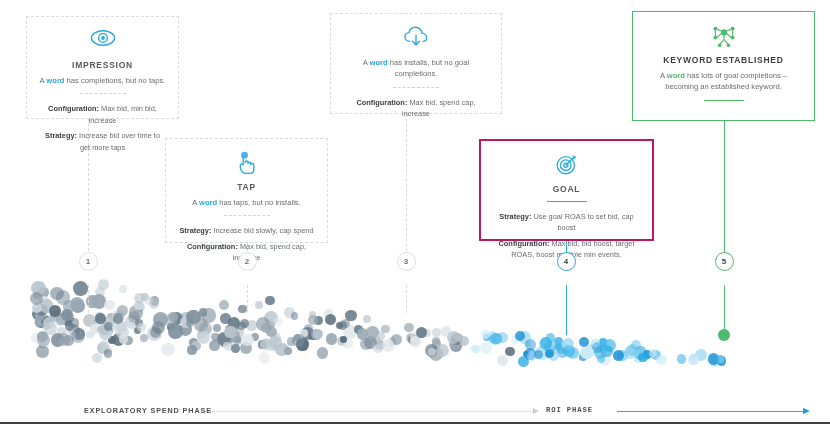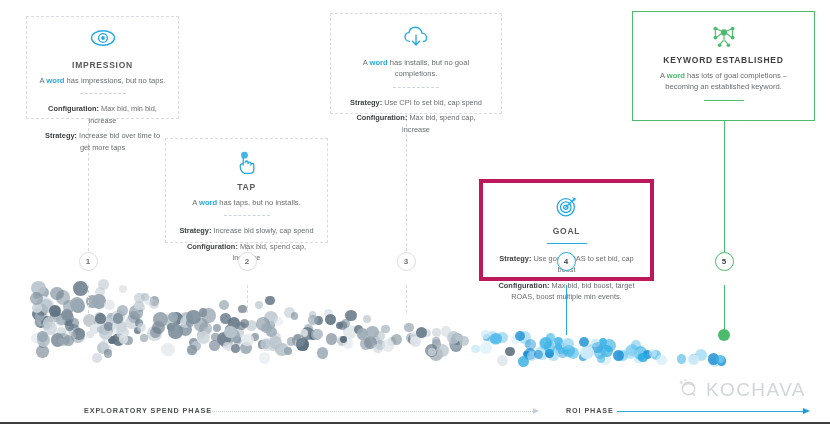--- a/index.html
+++ b/index.html
@@ -26,22 +26,21 @@
     box-sizing: border-box;
     background: #ffffff;
     text-align: center;
     padding: 10px 12px 10px;
     z-index: 5;
   }
   .card.dashed {
     border: 1px dashed #d9dde1;
   }
   .card.solid-blue {
-    border: 4px solid #be185d;
-    margin-top: 40px;
+    border: 2px solid #be185d;
   }
   .card.solid-green {
     border: 1px solid #4cbb6c;
   }
 
   .card-icon {
     display: block;
     margin: 2px auto 5px;
     height: 26px;
     line-height: 0;
@@ -196,21 +195,21 @@
 
   <div class="card dashed" style="left:26px; top:16px; width:153px; height:103px;">
     <span class="card-icon">
       <svg width="26" height="18" viewBox="0 0 26 18">
         <ellipse cx="13" cy="9" rx="11.5" ry="7.2" fill="none" stroke="#27a9e1" stroke-width="1.4"></ellipse>
         <circle cx="13" cy="9" r="4.4" fill="none" stroke="#27a9e1" stroke-width="1.4"></circle>
         <circle cx="13" cy="9" r="1.9" fill="#27a9e1"></circle>
       </svg>
     </span>
     <div class="card-title">IMPRESSION</div>
-    <div class="card-lede"><span>A </span><span class="kw">word</span><span> has impressions, but no taps.</span></div>
+    <div class="card-lede"><span>A </span><span class="kw">word</span><span> has completions, but no taps.</span></div>
     <div class="divider"></div>
     <p class="card-line"><b>Configuration:</b><span> Max bid, min bid, increase</span></p>
     <p class="card-line"><b>Strategy:</b><span> Increase bid over time to get more taps</span></p>
   </div>
 
   <div class="card dashed" style="left:165px; top:138px; width:163px; height:105px;">
     <span class="card-icon">
       <svg width="22" height="24" viewBox="0 0 22 24">
         <circle cx="8.5" cy="4.2" r="3.4" fill="#27a9e1" opacity="0.85"></circle>
         <path d="M7.2 6.5 v7.5 M7.2 14 c0-2.4 -3 -1.2 -3 1 c0 3.5 1.6 6.2 4.4 7.3 h5.6 c2.2 0 3.6 -1.6 3.6 -3.8 v-4.4 c0 -1 -0.7 -1.6 -1.5 -1.6 c-0.8 0 -1.4 0.6 -1.4 1.5 v-1.2 c0 -1 -0.7 -1.6 -1.5 -1.6 c-0.8 0 -1.4 0.6 -1.4 1.5 v-1.1 c0 -1 -0.7 -1.6 -1.5 -1.6 c-0.8 0 -1.4 0.6 -1.4 1.5" fill="none" stroke="#27a9e1" stroke-width="1.3" stroke-linecap="round" stroke-linejoin="round"></path>
@@ -225,21 +224,20 @@
 
   <div class="card dashed" style="left:330px; top:13px; width:172px; height:101px;">
     <span class="card-icon">
       <svg width="26" height="23" viewBox="0 0 26 23">
         <path d="M6.6 15.4 c-2.6 0 -4.6 -2 -4.6 -4.4 c0 -2.2 1.7 -4.1 4 -4.35 C6.5 3.3 9.2 1.2 12.4 1.2 c3.5 0 6.3 2.6 6.6 6 c2.6 0.2 4.6 2.2 4.6 4.6 c0 2 -1.4 3.6 -3.3 3.6" fill="none" stroke="#27a9e1" stroke-width="1.35" stroke-linecap="round"></path>
         <path d="M13 9.2 v9.6 M9.6 15.3 L13 19 l3.4 -3.7" fill="none" stroke="#27a9e1" stroke-width="1.35" stroke-linecap="round" stroke-linejoin="round"></path>
       </svg>
     </span>
     <div class="card-lede"><span>A </span><span class="kw">word</span><span> has installs, but no goal completions.</span></div>
     <div class="divider"></div>
-    <p class="card-line"><b>Strategy:</b><span> Use CPI to set bid, cap spend</span></p>
     <p class="card-line"><b>Configuration:</b><span> Max bid, spend cap, increase</span></p>
   </div>
 
   <div class="card solid-blue" style="left:479px; top:139px; width:175px; height:102px;">
     <span class="card-icon">
       <svg width="23" height="23" viewBox="0 0 23 23">
         <circle cx="10.8" cy="12.2" r="8.6" fill="none" stroke="#27a9e1" stroke-width="1.3"></circle>
         <circle cx="10.8" cy="12.2" r="5.3" fill="none" stroke="#27a9e1" stroke-width="1.3"></circle>
         <circle cx="10.8" cy="12.2" r="2.1" fill="none" stroke="#27a9e1" stroke-width="1.3"></circle>
         <path d="M10.8 12.2 L19.4 3.7" stroke="#27a9e1" stroke-width="1.3" stroke-linecap="round"></path>
@@ -597,32 +595,20 @@
       <div class="dot" style="left: 638.475px; top: 72.9496px; width: 9.10062px; height: 9.10062px; background: rgb(39, 169, 225); opacity: 0.84;"></div>
       <div class="dot" style="left: 597.276px; top: 75.2538px; width: 8.16379px; height: 8.16379px; background: rgb(70, 182, 232); opacity: 0.58;"></div>
       <div class="dot" style="left: 231.201px; top: 64.1446px; width: 8.54509px; height: 8.54509px; background: rgb(107, 125, 140); opacity: 0.83;"></div>
       <div class="dot" style="left: 718px; top: 49px; width: 12px; height: 12px; background: rgb(76, 187, 108);"></div>
     </div>
 
   <div class="phase-label" style="left:84px; top:406px;">EXPLORATORY SPEND PHASE</div>
   <div class="arrow-line dotted" style="left:205px; top:411px; width:328px;"></div>
   <div class="arrow-head grey" style="left:533px; top:407.5px;"></div>
 
-  <div class="phase-label" style="left:566px; top:406px;">ROI PHASE</div>
+  <div class="phase-label" style="left:546px; top:406px;font-family:Liberation Mono, monospace;">ROI PHASE</div>
   <div class="arrow-line solid-blue" style="left:617px; top:411px; width:186px;"></div>
   <div class="arrow-head blue" style="left:803px; top:407.5px;"></div>
 
   <div class="axis-rule"></div>
 
-  <div class="logo" style="left:678px; top:378px;">
-    <span>
-      <svg width="21" height="19" viewBox="0 0 21 19">
-        <circle cx="10.5" cy="10.5" r="6.2" fill="none" stroke="#d6d9dc" stroke-width="1.5"></circle>
-        <path d="M4.6 8.6 c2.6 -3.2 7.6 -3.8 11 -1" fill="none" stroke="#d6d9dc" stroke-width="1.5" stroke-linecap="round"></path>
-        <circle cx="3.3" cy="4.2" r="1.5" fill="#dfe2e5"></circle>
-        <circle cx="7.2" cy="2.3" r="1.2" fill="#dfe2e5"></circle>
-        <circle cx="15.6" cy="16.4" r="1.5" fill="#dfe2e5"></circle>
-      </svg>
-    </span>
-    <span class="logo-text">KOCHAVA</span>
-  </div>
 
 </div>
 
 </body></html>

